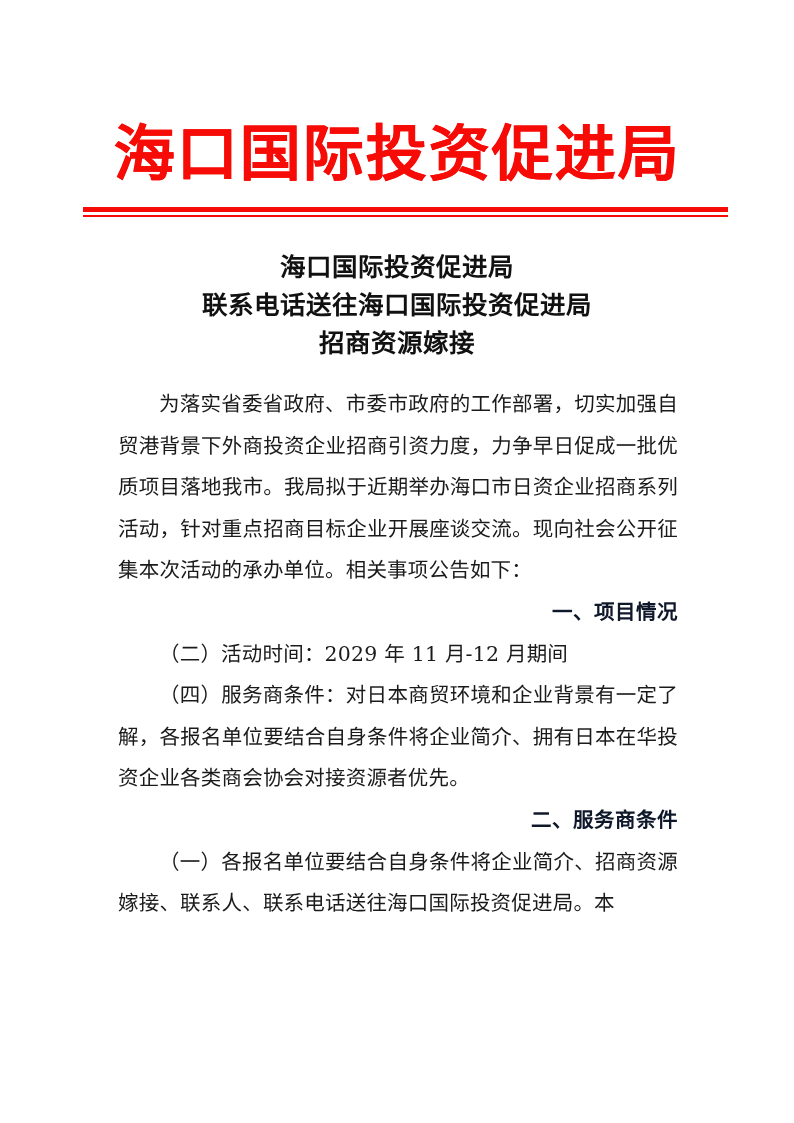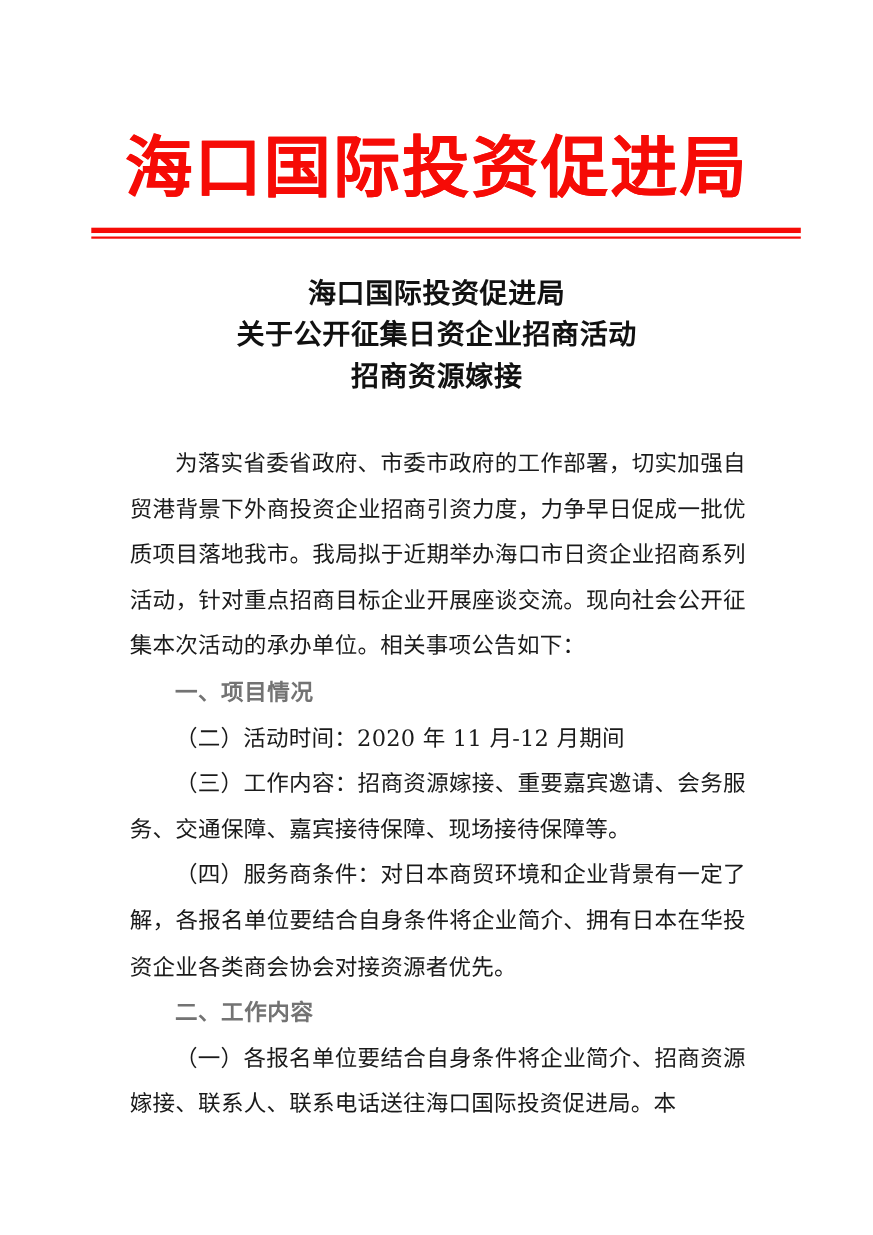--- a/index.html
+++ b/index.html
@@ -87,21 +87,21 @@
     color: #111111;
   }
   .doc-title div {
     white-space: nowrap;
   }
 
   
   .body-area {
     position: absolute;
     left: 118px;
-    top: 401px;
+    top: 384px;
     width: 560px;
   }
 
   p.para {
     margin: 0;
     font-family: "DejaVu Serif", "Liberation Serif", serif;
     font-size: 20.5px;
     line-height: 41.6px;
     letter-spacing: 0.2px;
     text-align: justify;
@@ -110,59 +110,58 @@
     text-indent: 41px;
   }
 
   p.heading {
     margin: 0;
     font-family: "DejaVu Sans", "Liberation Sans", sans-serif;
     font-weight: 700;
     font-size: 20.5px;
     line-height: 41.6px;
     letter-spacing: 0.5px;
-    color: #737373;
+    color: #0f172a;
     text-indent: 41px;
-    text-align: left;
+    text-align: right;
   }
 
   
 </style>
 </head>
 <body>
 
 <div class="page">
 
   <div class="letterhead">
     <h1 class="letterhead-title">海口国际投资促进局</h1>
     <div class="letterhead-rules">
       <div class="rule-thick"></div>
       <div class="rule-gap"></div>
       <div class="rule-thin"></div>
     </div>
   </div>
 
   <div class="doc-title">
     <div>海口国际投资促进局</div>
-    <div>关于公开征集日资企业招商活动</div>
+    <div>联系电话送往海口国际投资促进局</div>
     <div>招商资源嫁接</div>
   </div>
 
   <div class="body-area">
 
     <p class="para">为落实省委省政府、市委市政府的工作部署，切实加强自贸港背景下外商投资企业招商引资力度，力争早日促成一批优质项目落地我市。我局拟于近期举办海口市日资企业招商系列活动，针对重点招商目标企业开展座谈交流。现向社会公开征集本次活动的承办单位。相关事项公告如下：</p>
 
     <p class="heading">一、项目情况</p>
 
 
-    <p class="para">（二）活动时间：2020 年 11 月-12 月期间</p>
+    <p class="para">（二）活动时间：2029 年 11 月-12 月期间</p>
 
-    <p class="para">（三）工作内容：招商资源嫁接、重要嘉宾邀请、会务服务、交通保障、嘉宾接待保障、现场接待保障等。</p>
 
     <p class="para">（四）服务商条件：对日本商贸环境和企业背景有一定了解，各报名单位要结合自身条件将企业简介、拥有日本在华投资企业各类商会协会对接资源者优先。</p>
 
-    <p class="heading">二、工作内容</p>
+    <p class="heading">二、服务商条件</p>
 
     <p class="para">（一）各报名单位要结合自身条件将企业简介、招商资源嫁接、联系人、联系电话送往海口国际投资促进局。本</p>
 
   </div>
 
 </div>
 
 </body></html>

